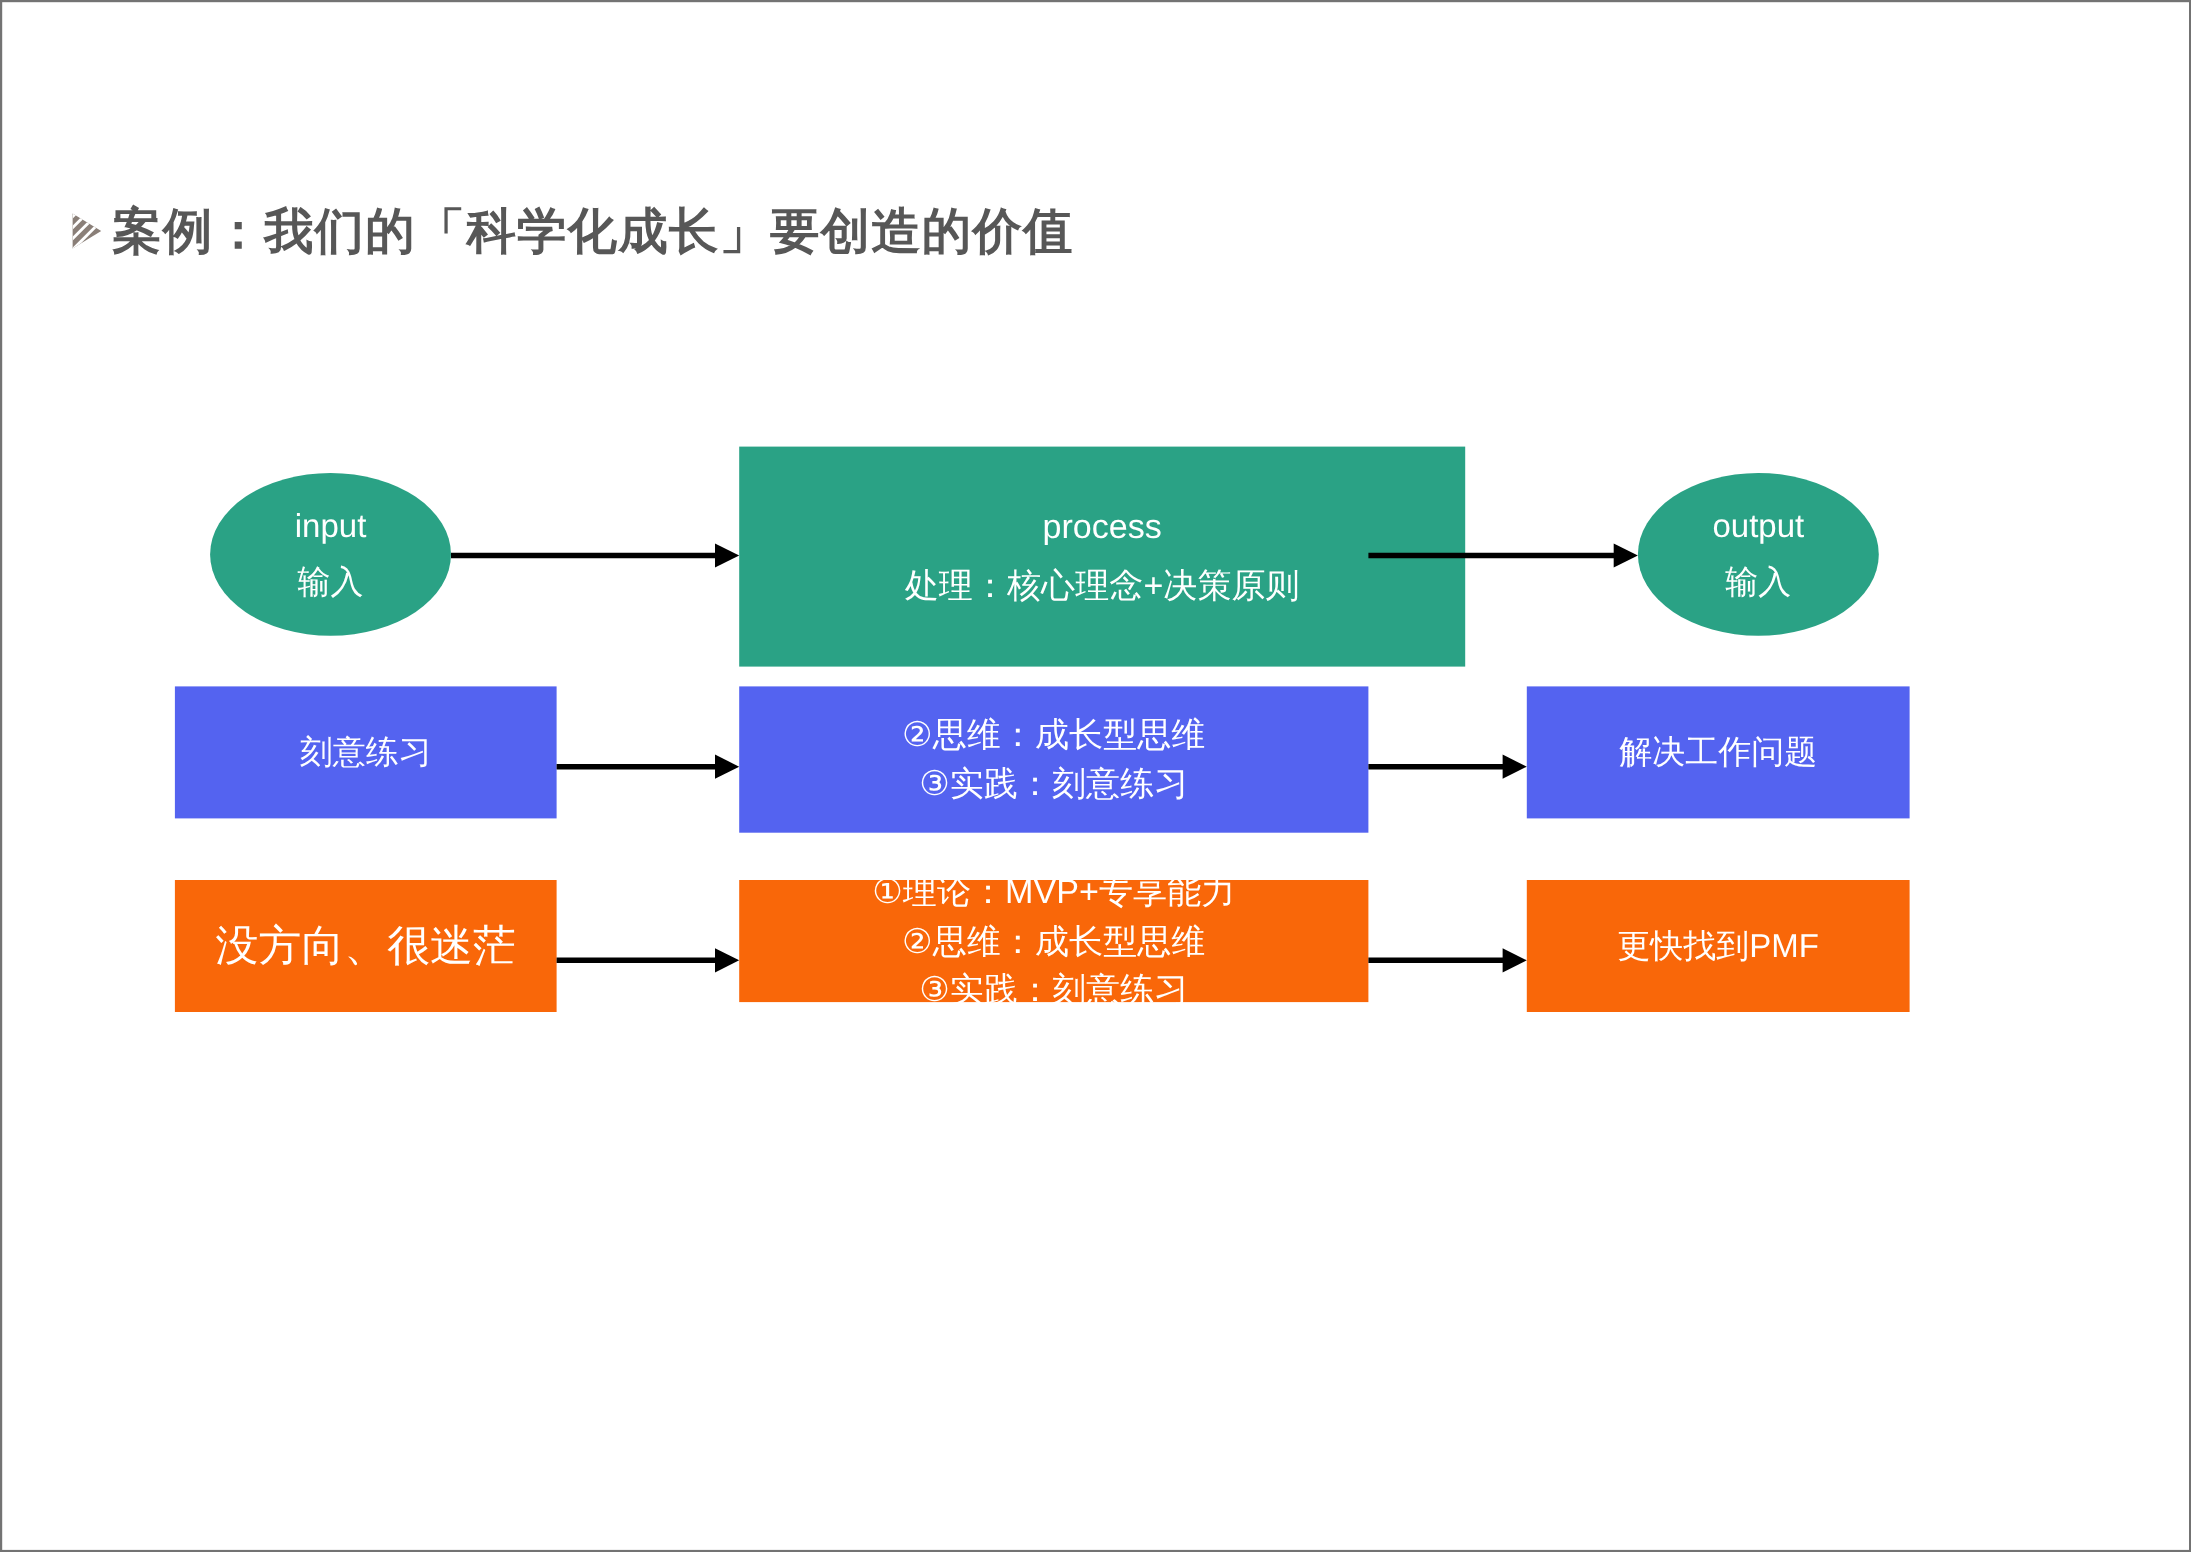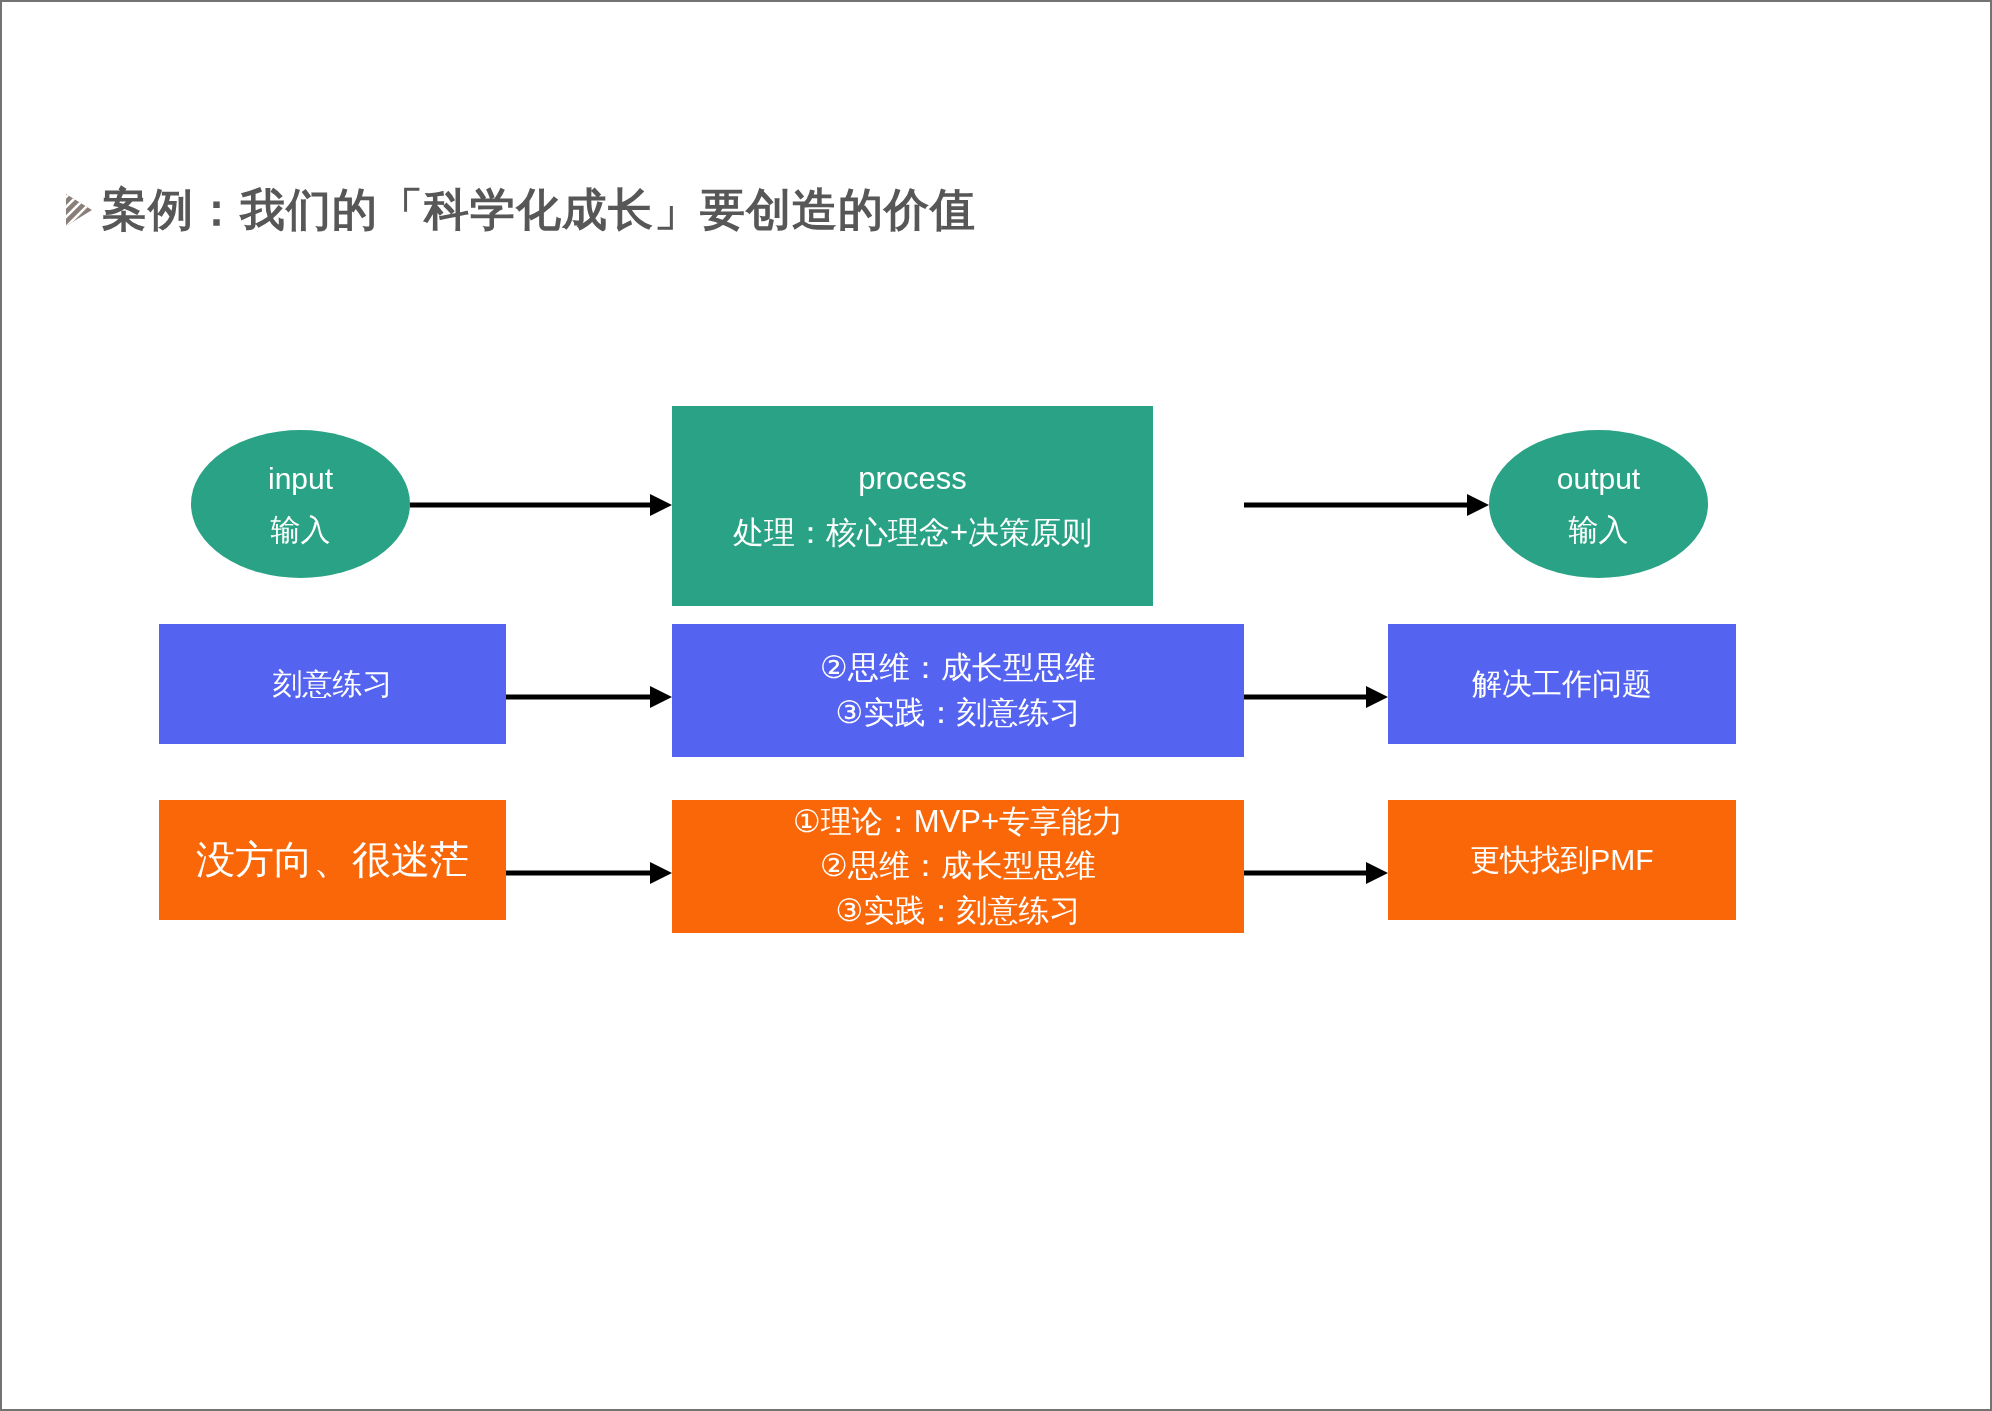--- a/index.html
+++ b/index.html
@@ -69,21 +69,21 @@
   .blue   { background: #5463f0; }
   .orange { background: #f96709; }
 
   
   #node-input {
     left: 189px;  top: 428px;  width: 219px;  height: 148px;
     font-size: 30px;
     line-height: 1.30;
   }
   #node-process {
-    left: 670px;  top: 404px;  width: 481px;  height: 200px;
+    left: 670px;  top: 404px;  width: 660px;  height: 200px;
     font-size: 31px;
     line-height: 1.34;
   }
   #node-output {
     left: 1487px; top: 428px;  width: 219px;  height: 148px;
     font-size: 30px;
     line-height: 1.30;
   }
 
   
@@ -100,21 +100,21 @@
     left: 1386px; top: 622px;  width: 348px;  height: 120px;
     font-size: 30px;
   }
 
   
   #node-orange-left {
     left: 157px;  top: 798px;  width: 347px;  height: 120px;
     font-size: 39px;
   }
   #node-orange-mid {
-    left: 670px;  top: 798px;  width: 572px;  height: 133px;
+    left: 670px;  top: 798px;  width: 572px;  height: 111px;
     font-size: 31px;
     line-height: 1.42;
   }
   #node-orange-right {
     left: 1386px; top: 798px;  width: 348px;  height: 120px;
     font-size: 30px;
   }
 
   
   .arrow {

